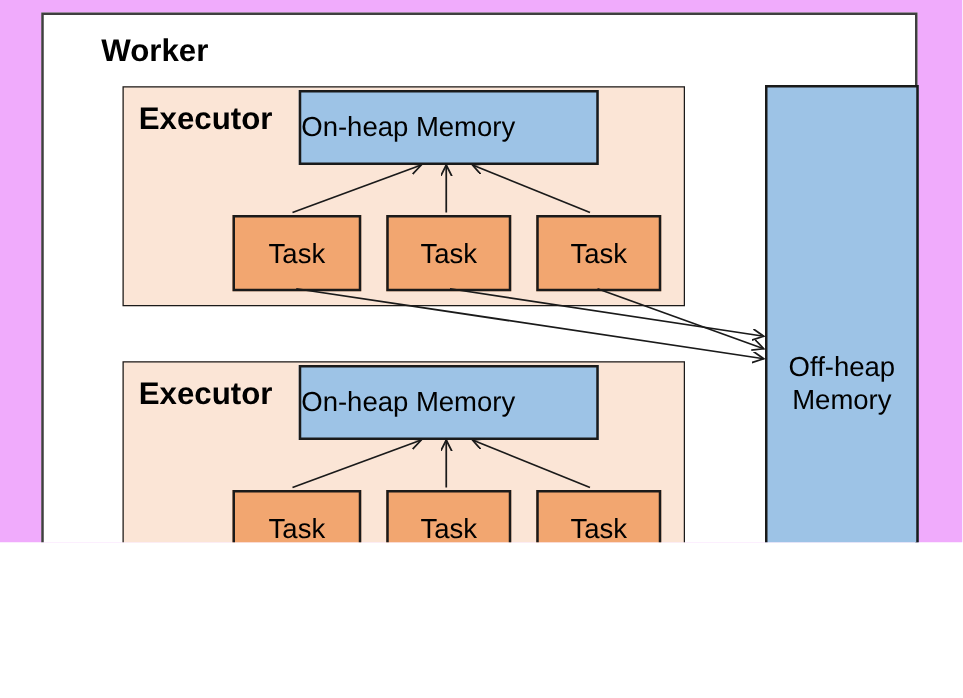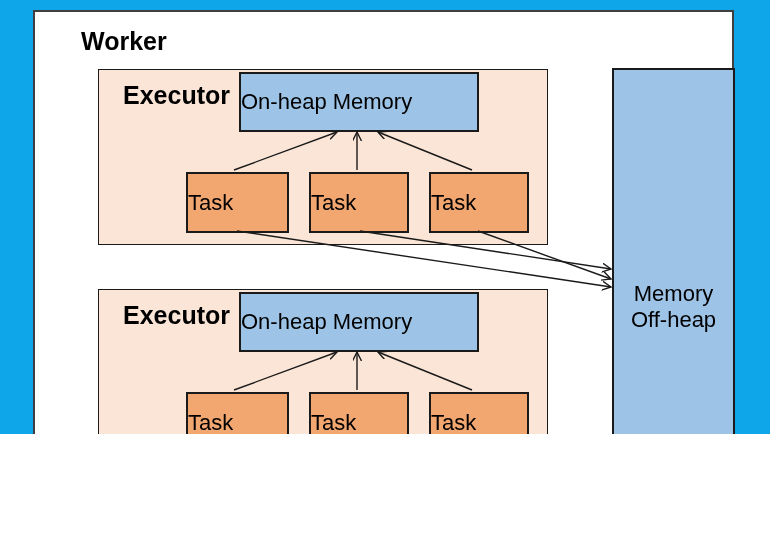--- a/index.html
+++ b/index.html
@@ -1,20 +1,20 @@
 <!DOCTYPE html>
 <html style="--onheap-fill: #9DC3E6; --offheap-fill: #9DC3E6; --executor-fill: #FBE5D6; --task-fill: #F2A670; --line: #1A1A1A; --worker-border: #3F3F3F;"><head>
 <meta charset="utf-8">
 <style>
   html, body { margin: 0; padding: 0; background: #fff; }
   #canvas {
     position: relative;
     width: 770px;
     height: 434px;
-    background: #0ea5e9;
+    background: #f0abfc;
     font-family: "Liberation Sans", "DejaVu Sans", sans-serif;
     color: #000;
     overflow: hidden;
   }
   .box { position: absolute; box-sizing: border-box; }
 
   #worker {
     left: 33px; top: 10px; width: 701px; height: 535px;
     border: 2px solid var(--worker-border, #3F3F3F);
     background: #ffffff;
@@ -24,37 +24,37 @@
     font-size: 25px; font-weight: bold; line-height: 26px;
   }
 
   .executor {
     border: 1.5px solid var(--line, #1a1a1a);
     background: var(--executor-fill, #FBE5D6);
   }
   #executor-1 { left: 96px; top: 67px; width: 450px; height: 176px; }
   #executor-2 { left: 96px; top: 287px; width: 450px; height: 176px; }
   .executor-label {
-    position: absolute; left: 24px; top: 12px;
+    position: absolute; left: 12px; top: 12px;
     font-size: 25px; font-weight: bold; line-height: 26px;
   }
 
   .onheap {
     border: 2px solid var(--line, #1a1a1a);
     background: var(--onheap-fill, #9DC3E6);
     display: flex; align-items: center; justify-content: flex-start;
     font-size: 22px;
   }
   #onheap-1 { left: 237px; top: 70px;  width: 240px; height: 60px; }
   #onheap-2 { left: 237px; top: 290px; width: 240px; height: 60px; }
 
   .task {
     border: 2px solid var(--line, #1a1a1a);
     background: var(--task-fill, #F2A670);
-    display: flex; align-items: center; justify-content: flex-start;
+    display: flex; align-items: center; justify-content: center;
     font-size: 22px;
   }
   #task-1a { left: 184px; top: 170px; width: 103px; height: 61px; }
   #task-1b { left: 307px; top: 170px; width: 100px; height: 61px; }
   #task-1c { left: 427px; top: 170px; width: 100px; height: 61px; }
   #task-2a { left: 184px; top: 390px; width: 103px; height: 61px; }
   #task-2b { left: 307px; top: 390px; width: 100px; height: 61px; }
   #task-2c { left: 427px; top: 390px; width: 100px; height: 61px; }
 
   #offheap {
@@ -109,22 +109,22 @@
     </div>
     <div id="task-2b" class="box task" style="left:274px; top:380px;">
       <span>Task</span>
     </div>
     <div id="task-2c" class="box task" style="left:394px; top:380px;">
       <span>Task</span>
     </div>
   </div>
 
   <div id="offheap" class="box">
+    <span>Off-heap</span>
     <span>Memory</span>
-    <span>Off-heap</span>
   </div>
 
   <svg id="arrows-overlay" viewBox="0 0 770 558">
     <defs>
       <marker id="ah" markerUnits="userSpaceOnUse" markerWidth="12" markerHeight="11" refX="9" refY="4.5" orient="auto">
         <path class="ah-path" d="M0,0 L9,4.5 L0,9"></path>
       </marker>
     </defs>
 
     <line class="arrow" x1="234" y1="170" x2="337" y2="132" marker-end="url(#ah)"></line>

